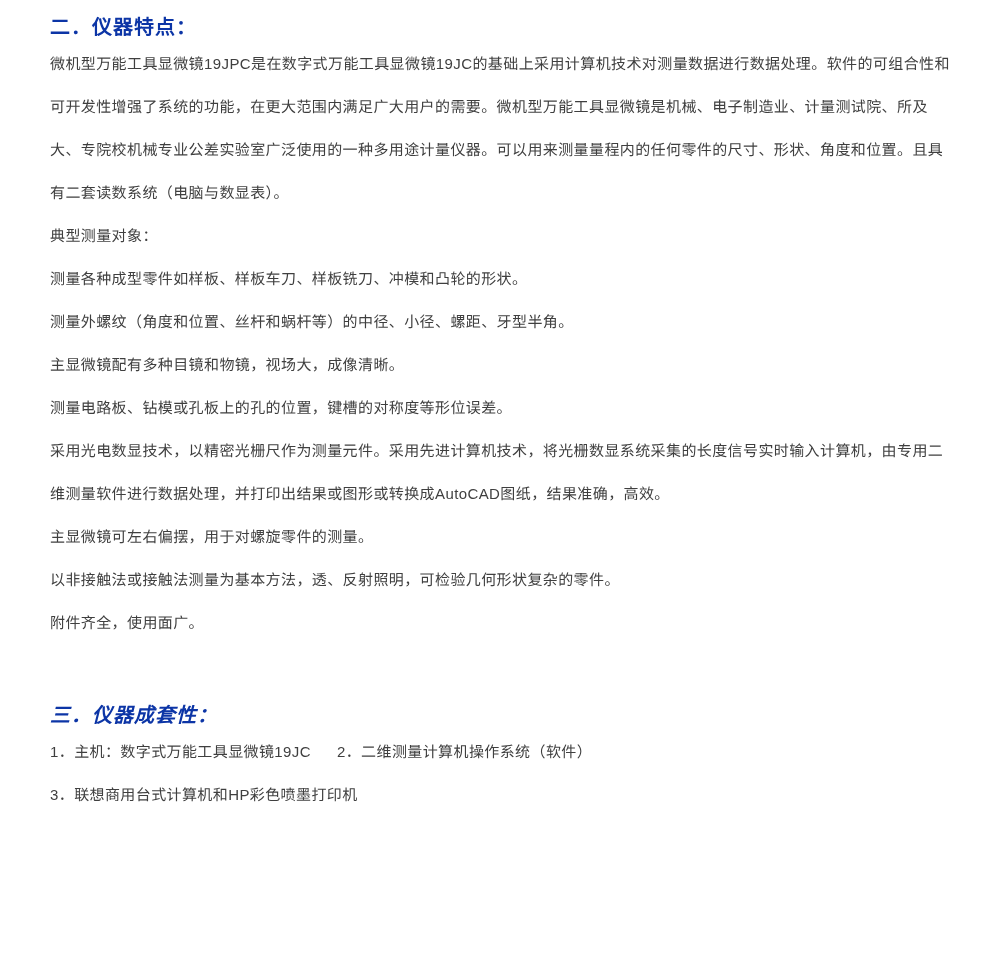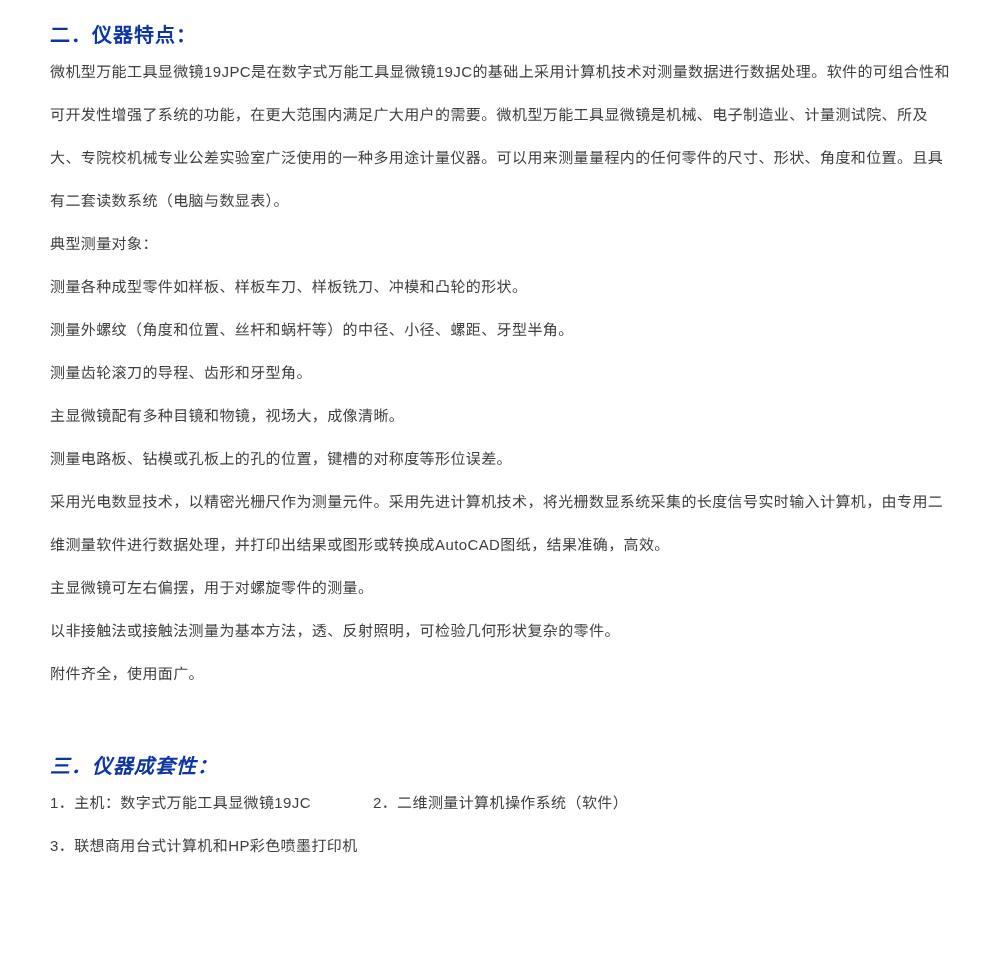--- a/index.html
+++ b/index.html
@@ -11,21 +11,21 @@
     width: 1000px;
     height: 978px;
     overflow: hidden;
     font-family: "Liberation Sans", "DejaVu Sans", sans-serif;
     color: #3f3f3f;
   }
   .page {
     box-sizing: border-box;
     width: 1000px;
     height: 978px;
-    padding: 20px 50px 0 50px;
+    padding: 12px 50px 0 50px;
     background: #ffffff;
   }
   h2.sec-heading {
     margin: 0;
     padding: 0;
     font-size: 20px;
     line-height: 30px;
     font-weight: bold;
     letter-spacing: 1px;
     color: #0c35a6;
@@ -43,39 +43,38 @@
     text-align: left;
   }
   .first-para {
     margin-top: 13px;
   }
   .items-row {
     margin-top: 8px;
   }
   .item-gap {
     display: inline-block;
-    margin-left: 62px;
+    margin-left: 26px;
   }
 </style>
 </head>
 <body>
 
 <main class="page">
 
   <h2 class="sec-heading">二．仪器特点：</h2>
 
   <p class="body-text first-para">微机型万能工具显微镜19JPC是在数字式万能工具显微镜19JC的基础上采用计算机技术对测量数据进行数据处理。软件的可组合性和可开发性增强了系统的功能，在更大范围内满足广大用户的需要。微机型万能工具显微镜是机械、电子制造业、计量测试院、所及大、专院校机械专业公差实验室广泛使用的一种多用途计量仪器。可以用来测量量程内的任何零件的尺寸、形状、角度和位置。且具有二套读数系统（电脑与数显表）。</p>
 
   <p class="body-text">典型测量对象：</p>
 
   <p class="body-text">测量各种成型零件如样板、样板车刀、样板铣刀、冲模和凸轮的形状。</p>
 
   <p class="body-text">测量外螺纹（角度和位置、丝杆和蜗杆等）的中径、小径、螺距、牙型半角。</p>
 
-  <p class="body-text">测量齿轮滚刀的导程、齿形和牙型角。</p>
 
   <p class="body-text">主显微镜配有多种目镜和物镜，视场大，成像清晰。</p>
 
   <p class="body-text">测量电路板、钻模或孔板上的孔的位置，键槽的对称度等形位误差。</p>
 
   <p class="body-text">采用光电数显技术，以精密光栅尺作为测量元件。采用先进计算机技术，将光栅数显系统采集的长度信号实时输入计算机，由专用二维测量软件进行数据处理，并打印出结果或图形或转换成AutoCAD图纸，结果准确，高效。</p>
 
   <p class="body-text">主显微镜可左右偏摆，用于对螺旋零件的测量。</p>
 
   <p class="body-text">以非接触法或接触法测量为基本方法，透、反射照明，可检验几何形状复杂的零件。</p>

